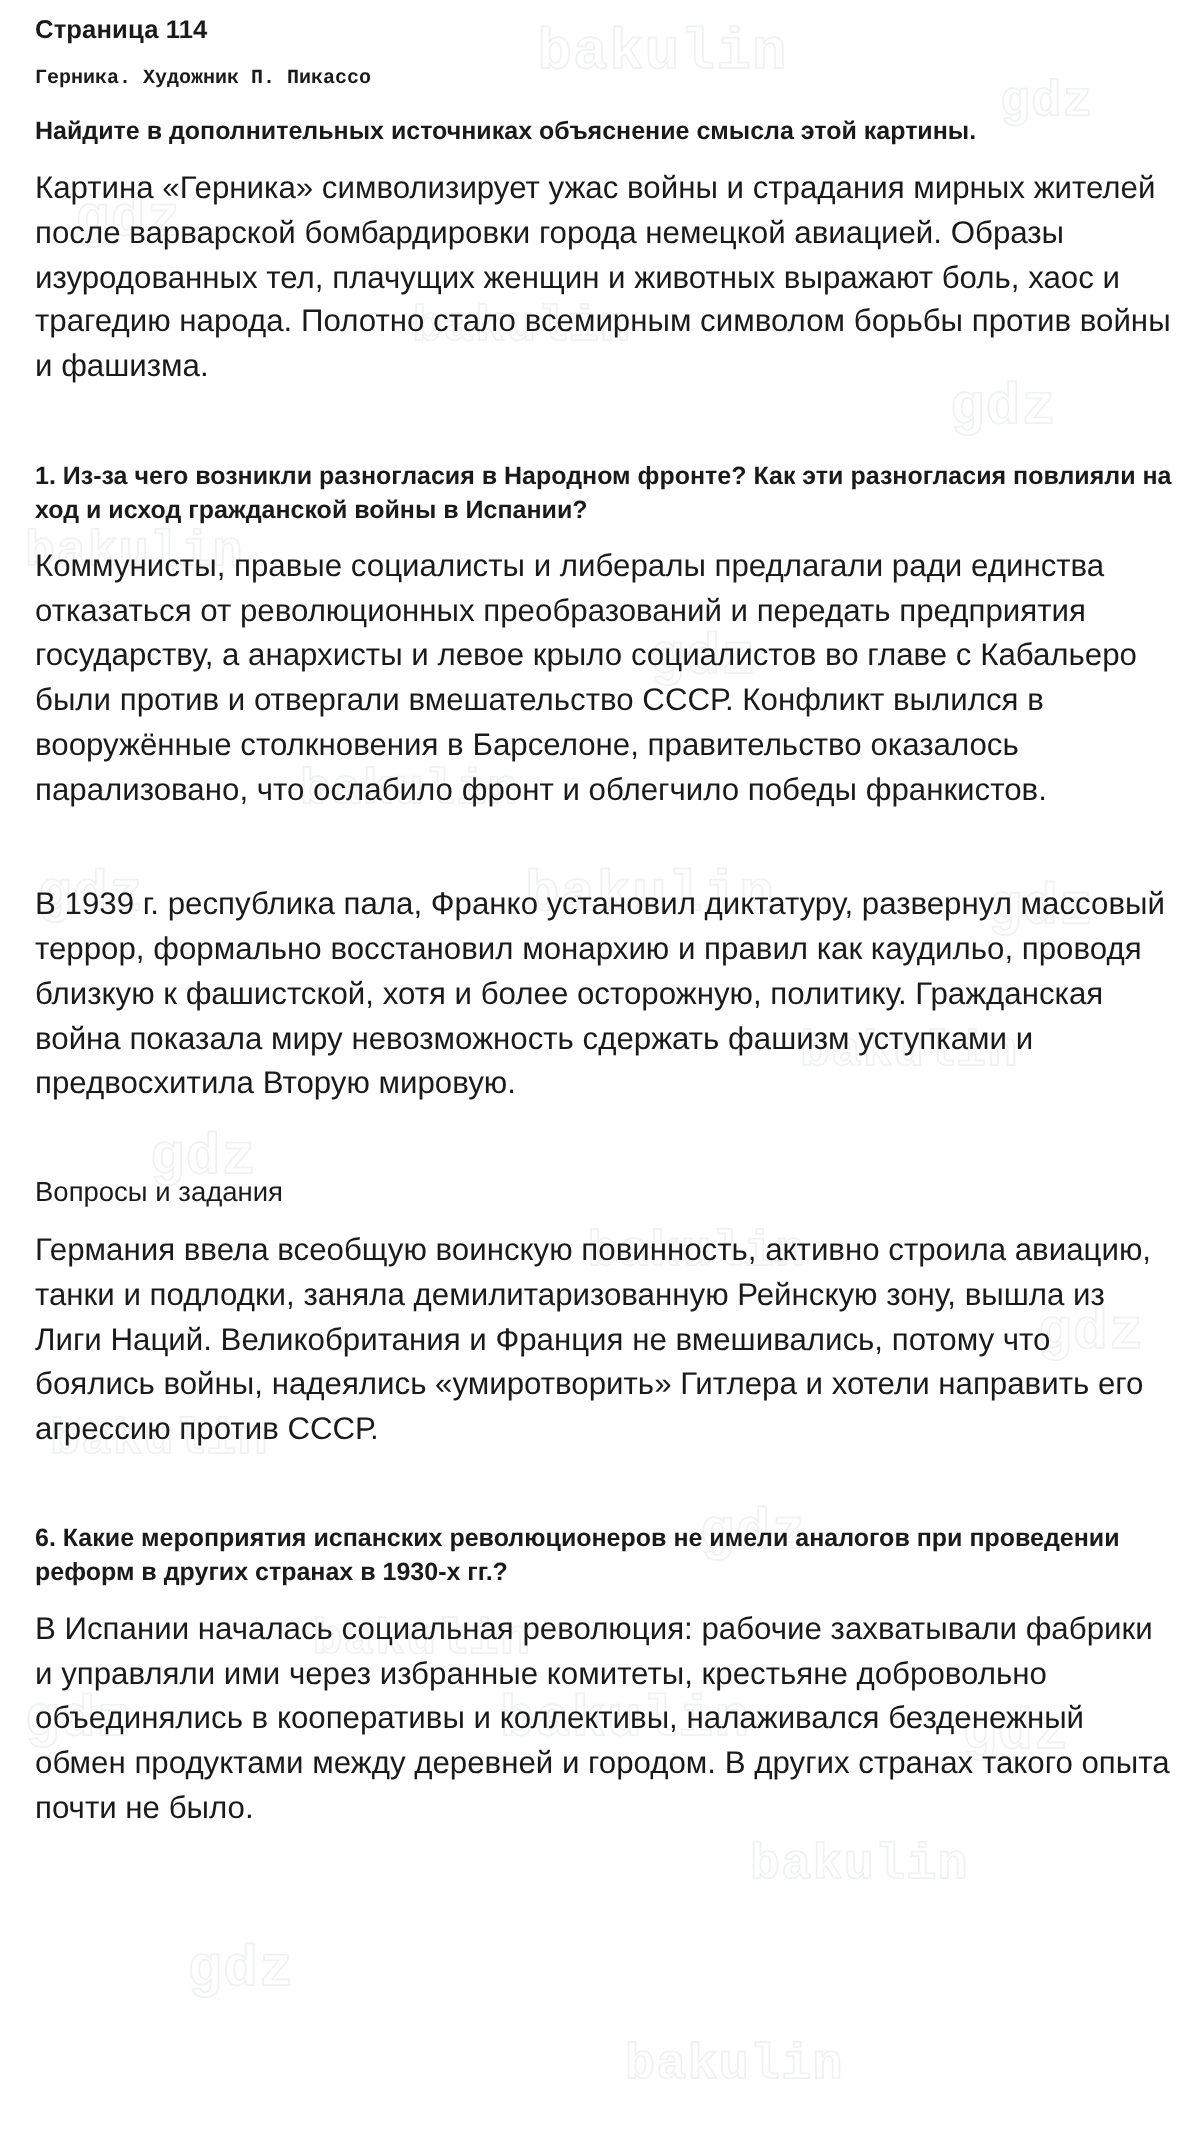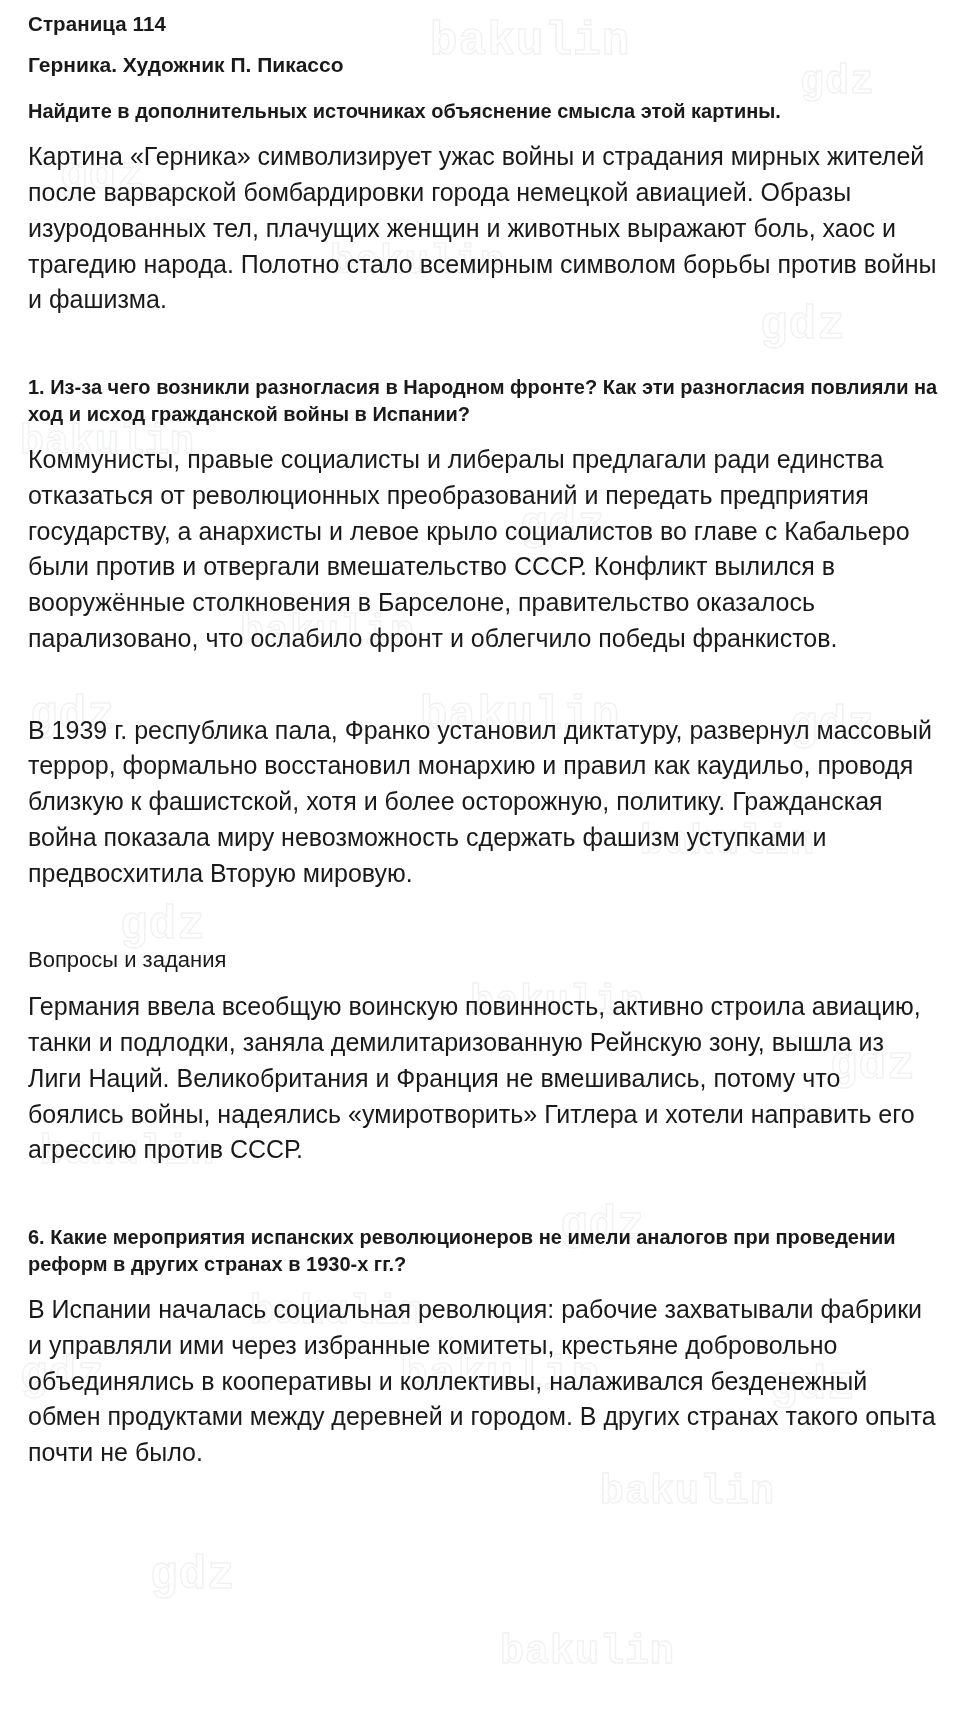--- a/index.html
+++ b/index.html
@@ -48,24 +48,25 @@
   }
 
   .page-number {
     font-size: 20.5px;
     font-weight: 700;
     margin: 2px 0 16px 0;
     letter-spacing: 0.1px;
   }
 
   h2.topic {
-    font-size: 21px;
+    font-size: 16px;
     font-weight: 700;
     margin: 0 0 20px 0;
     line-height: 1.25;
+    font-family: Liberation Mono, monospace;
   }
 
   .q-head {
     font-size: 20px;
     font-weight: 700;
     line-height: 1.35;
     margin: 0 0 14px 0;
   }
 
   .answer {

